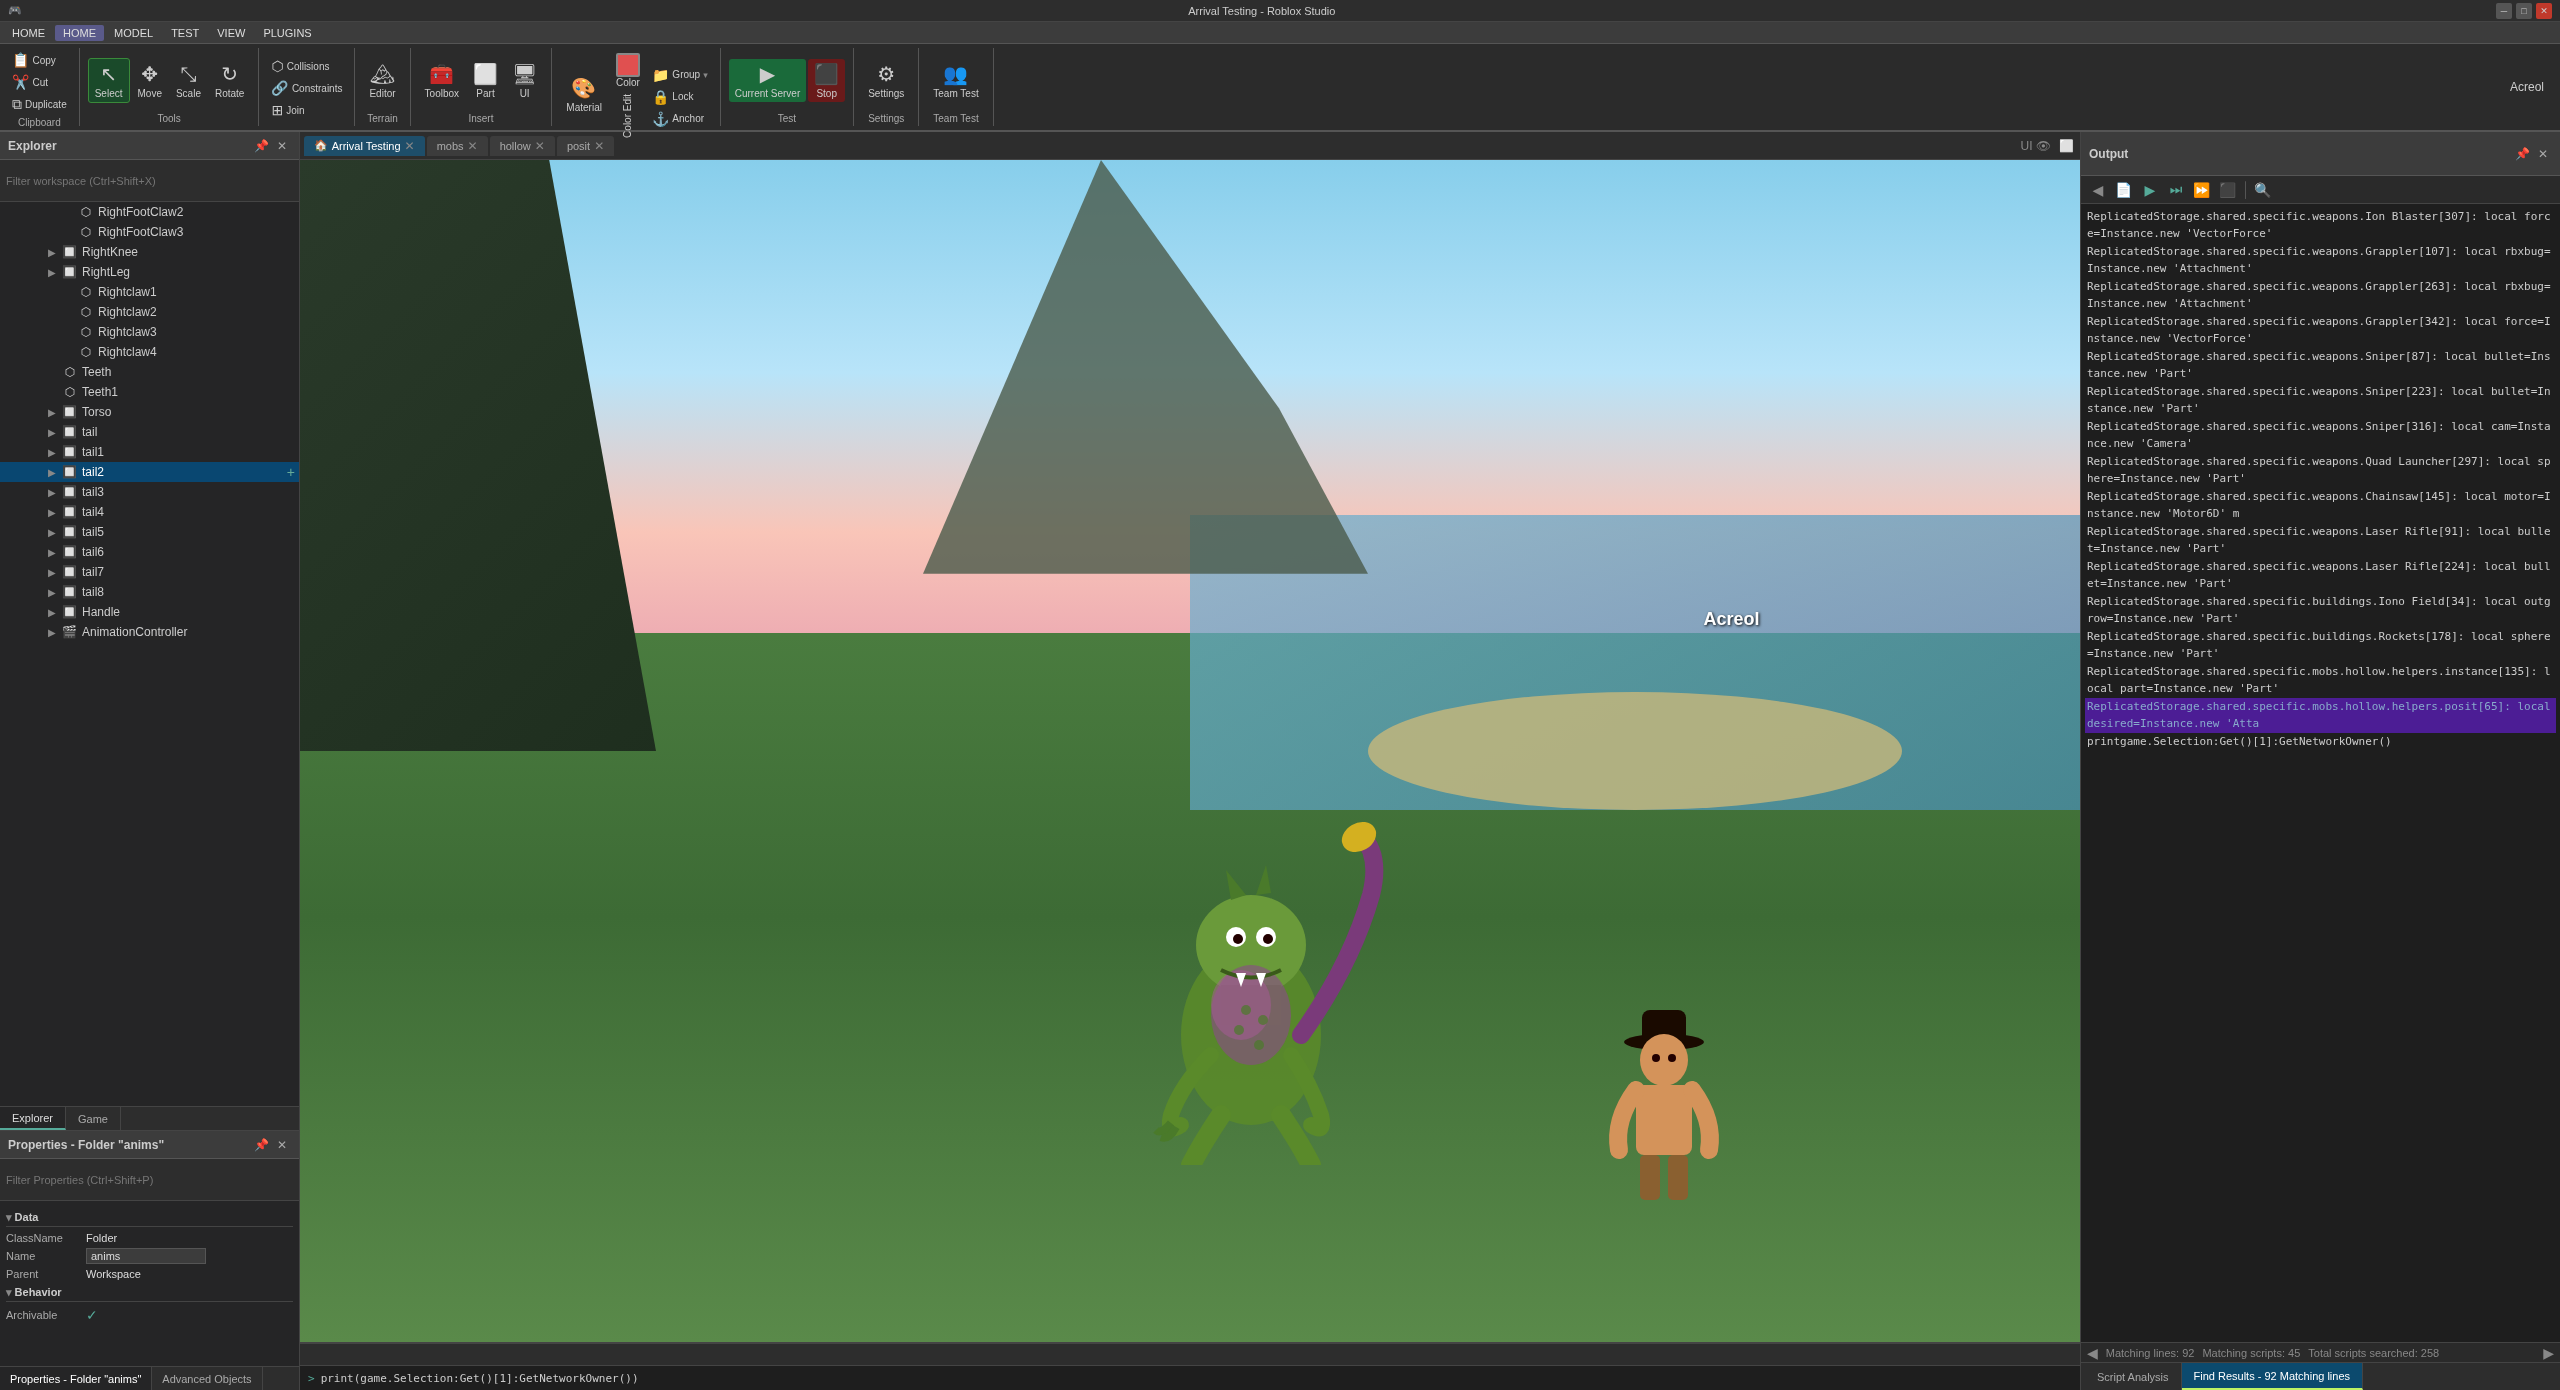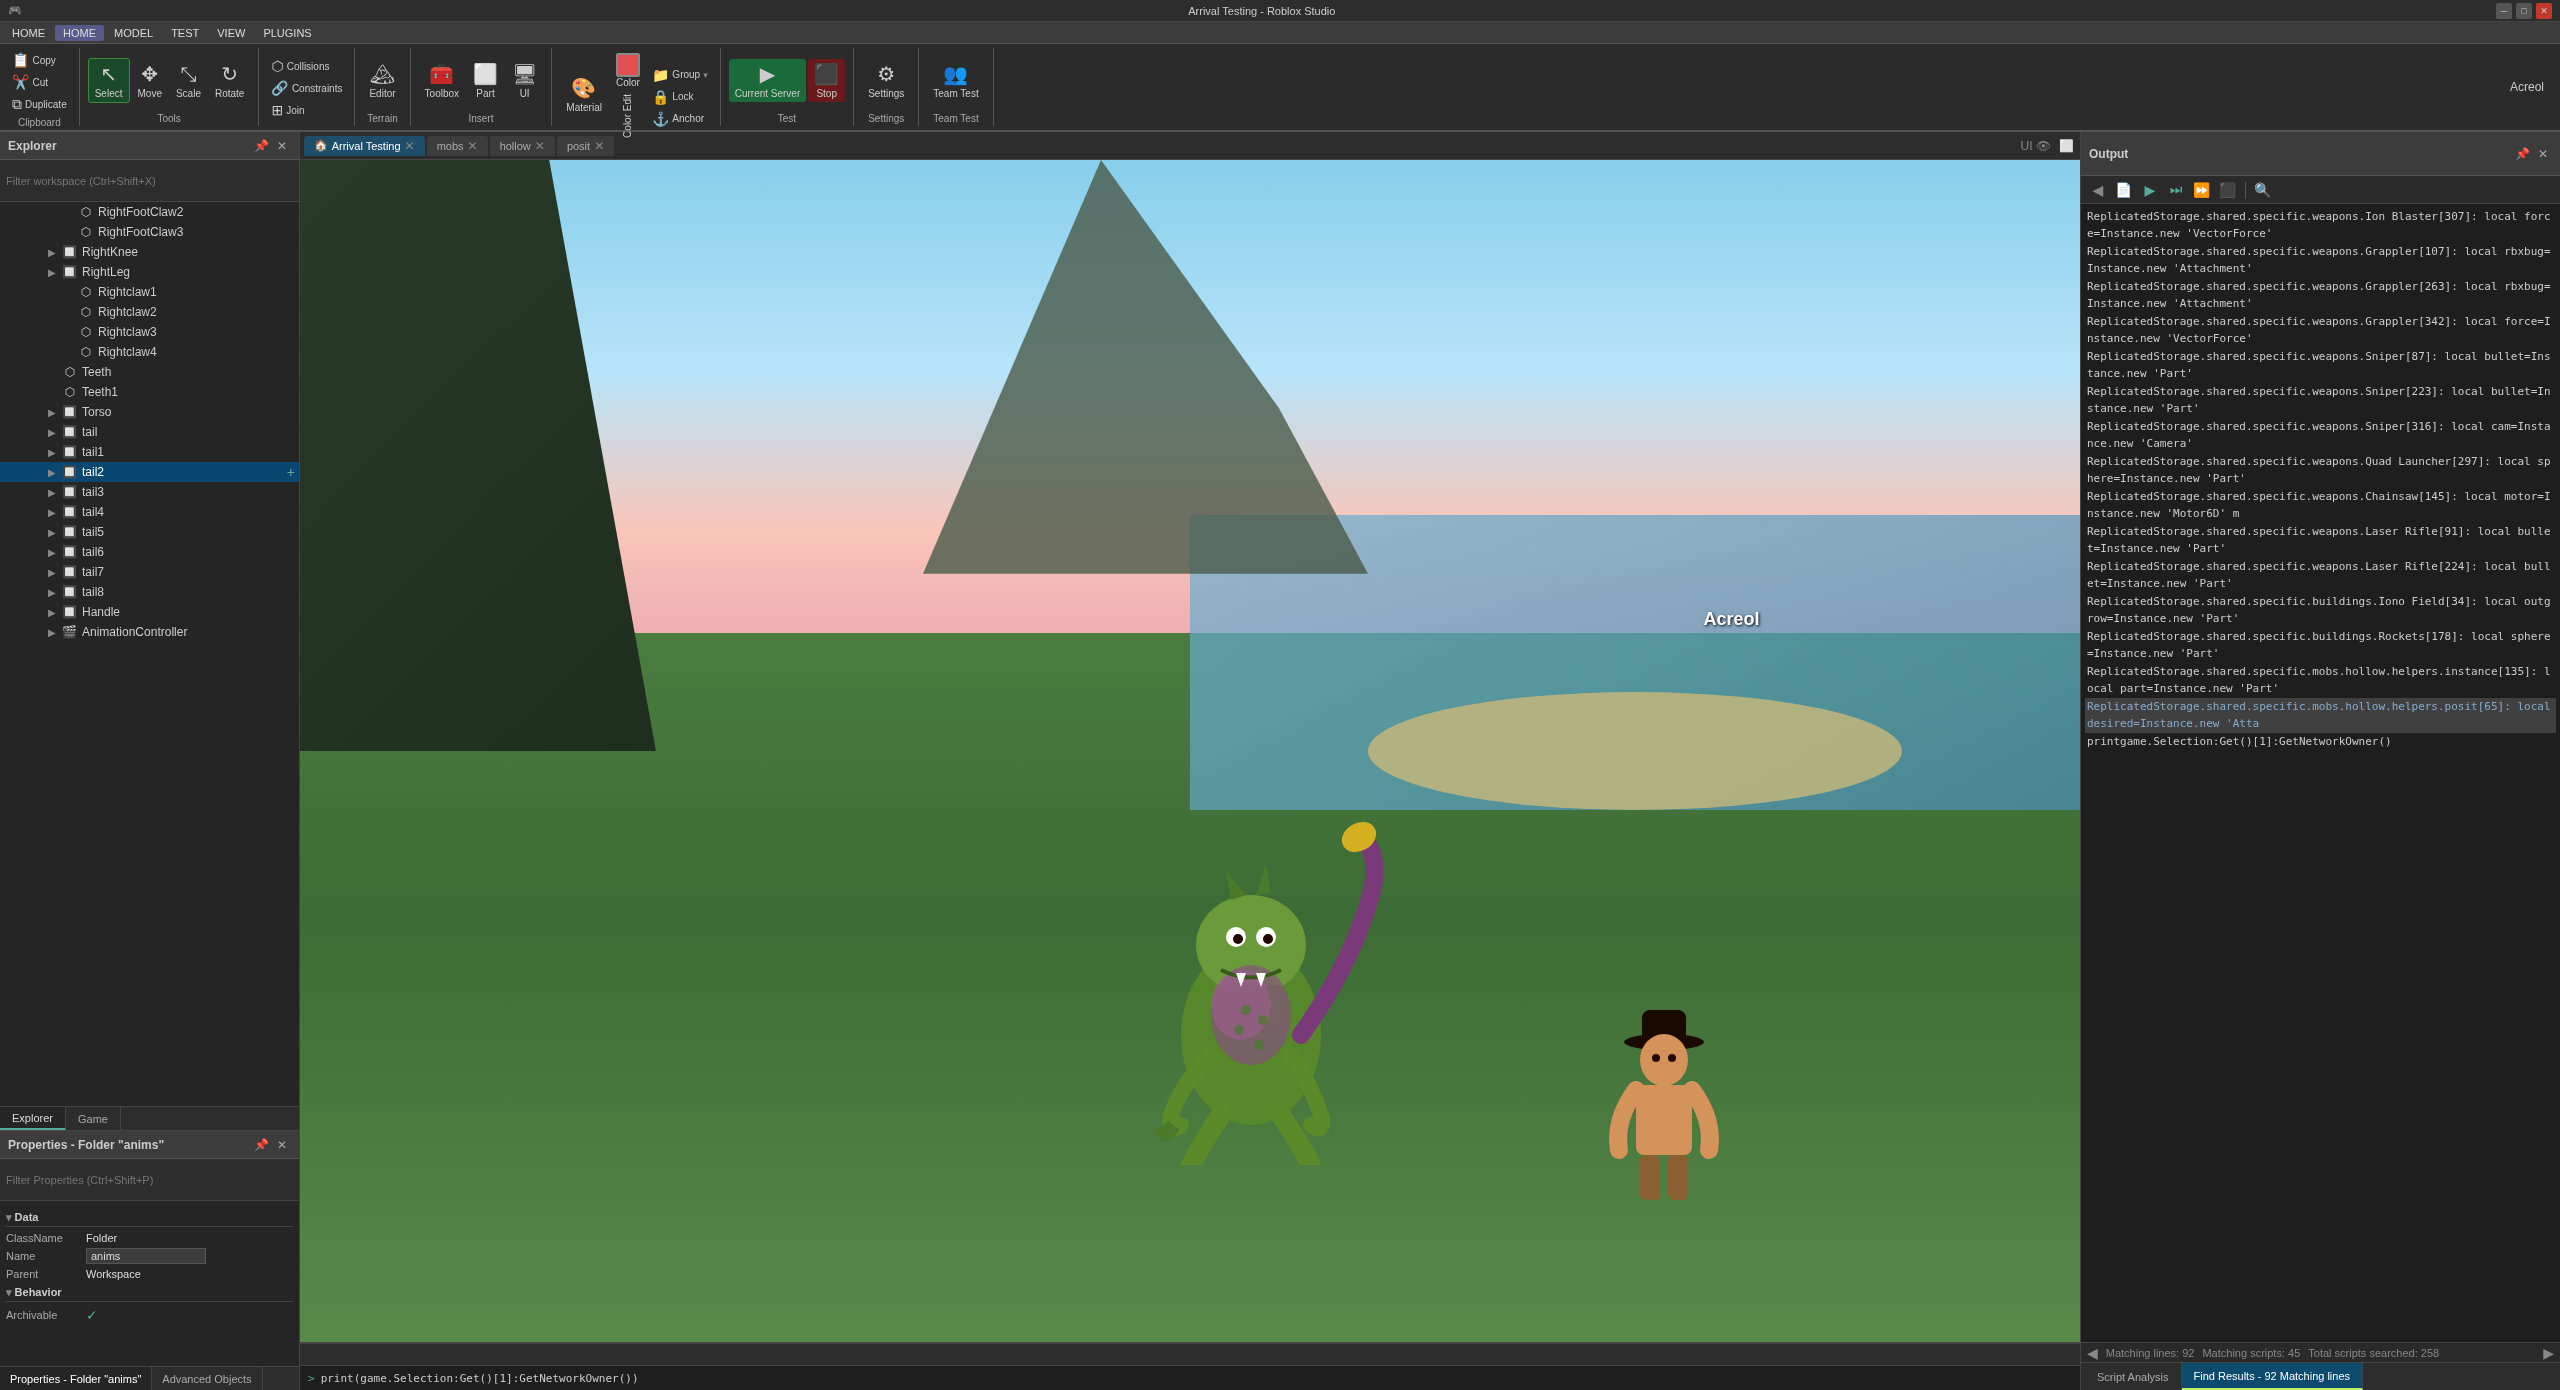--- a/index.html
+++ b/index.html
@@ -434,21 +434,21 @@
     }
     .output-content::-webkit-scrollbar { width: 8px; }
     .output-content::-webkit-scrollbar-track { background: #1e1e1e; }
     .output-content::-webkit-scrollbar-thumb { background: #555; }
 
     .output-line { 
       color: #ccc; 
       padding: 1px 2px;
       word-break: break-all;
     }
-    .output-line.highlighted { background: #404040; color: #8ac; }
+    .output-line.highlighted { background: #4c1d95; color: #8ac; }
 
     .output-footer {
       height: 20px;
       background: #2a2a2a;
       display: flex;
       align-items: center;
       padding: 0 6px;
       font-size: 11px;
       color: #888;
       border-top: 1px solid #444;

